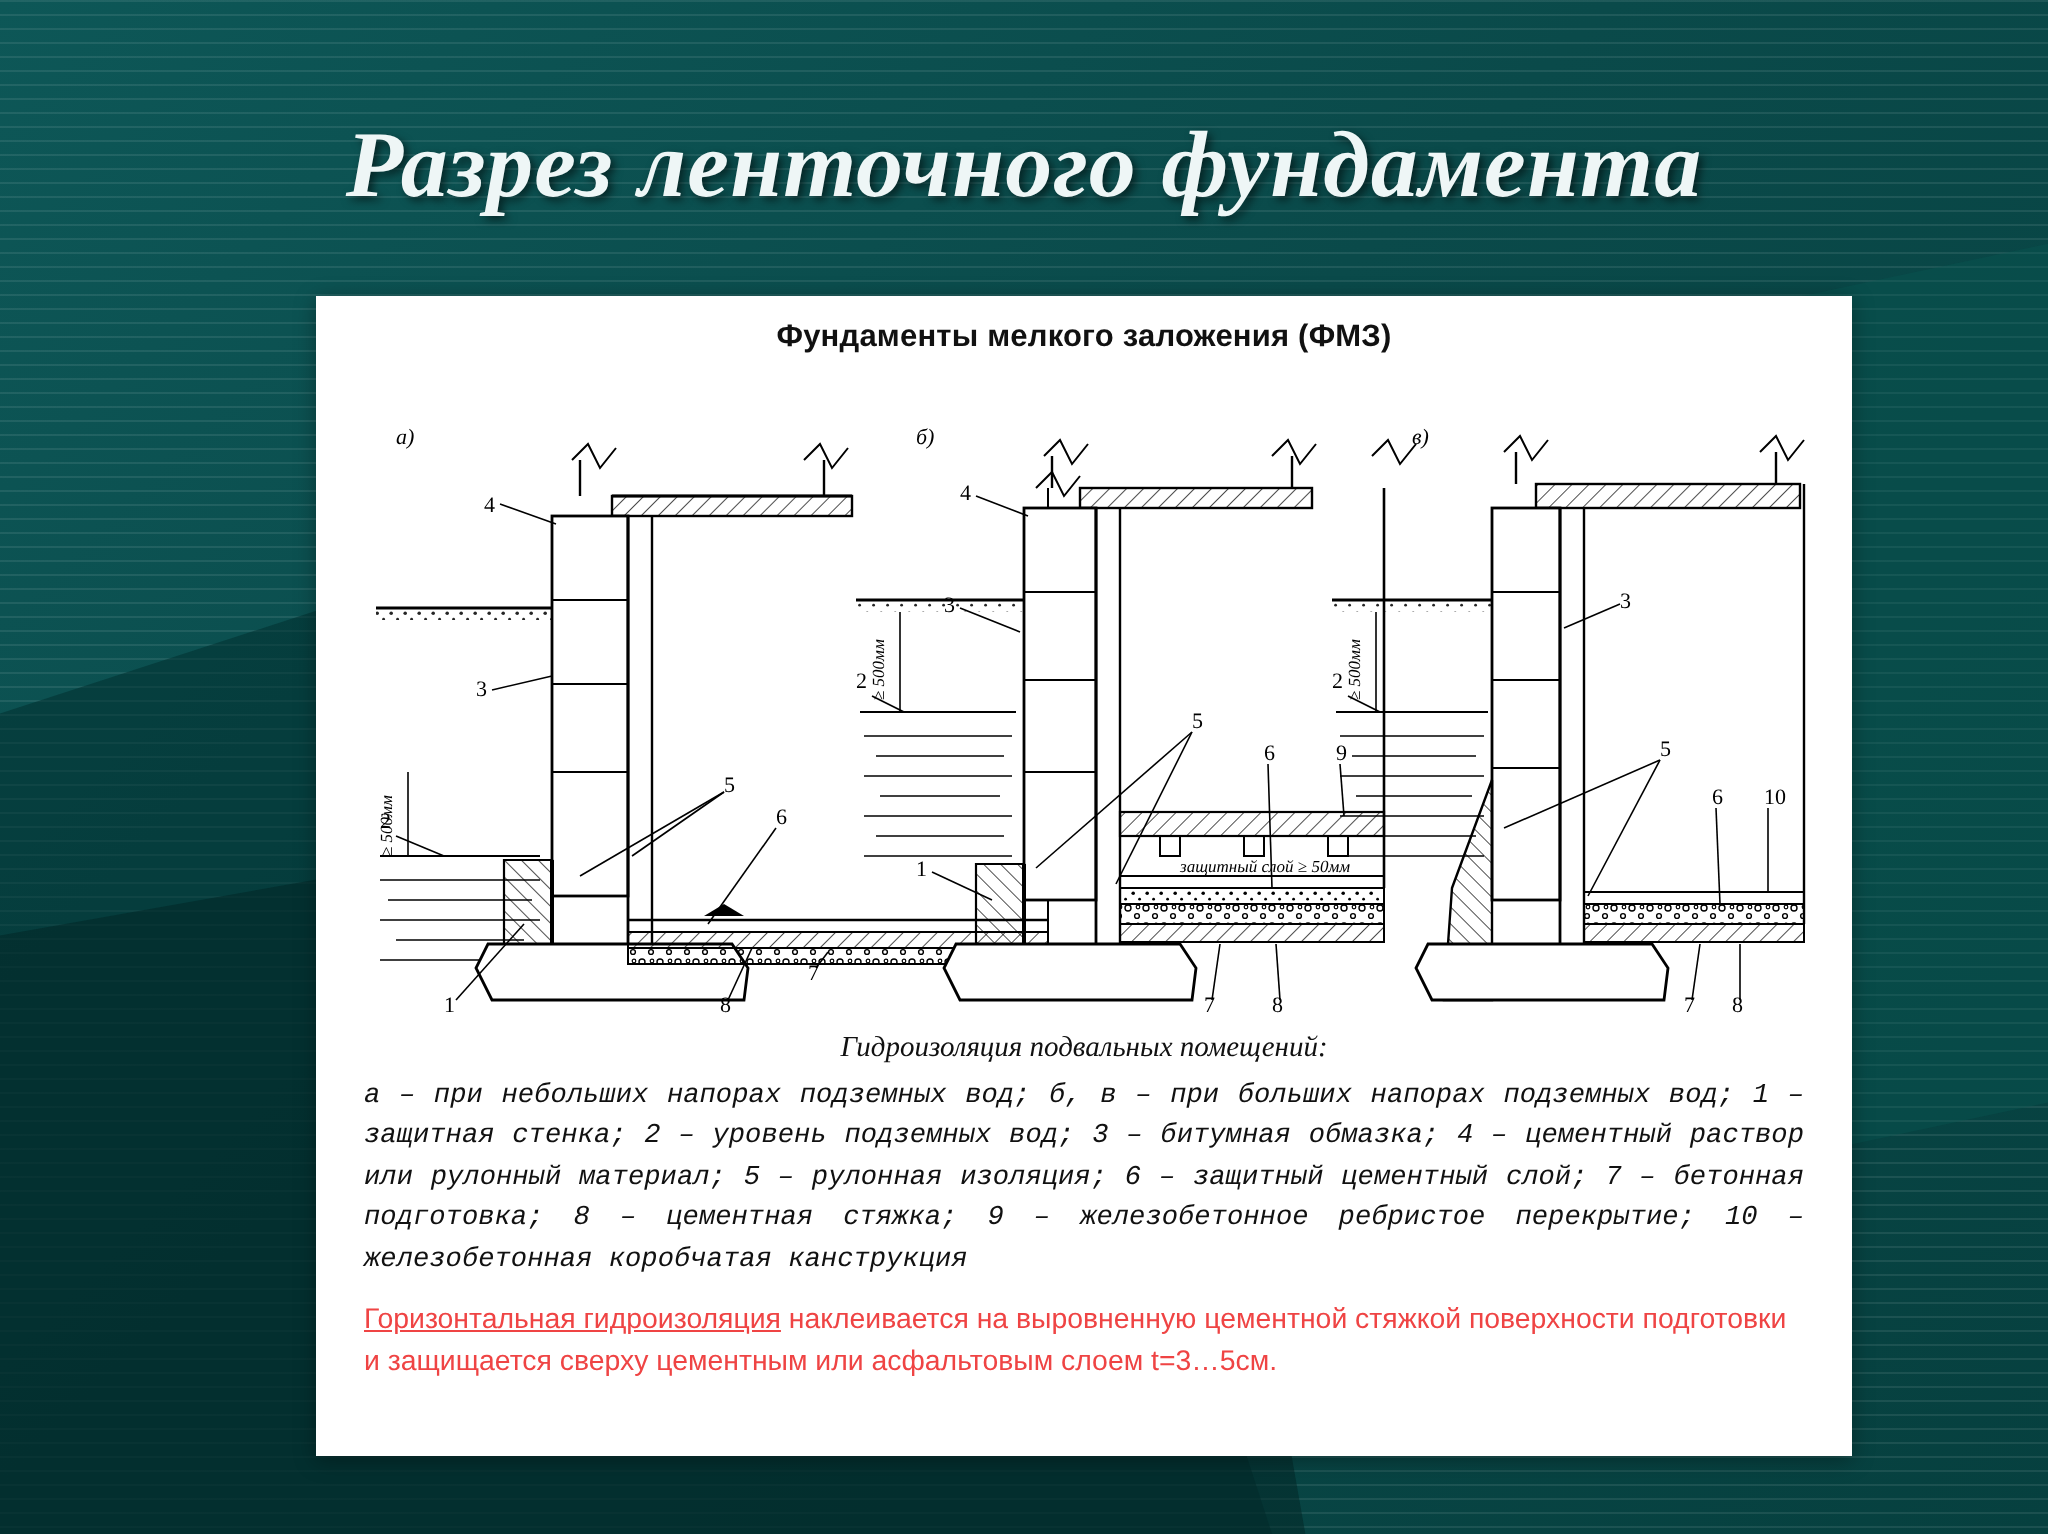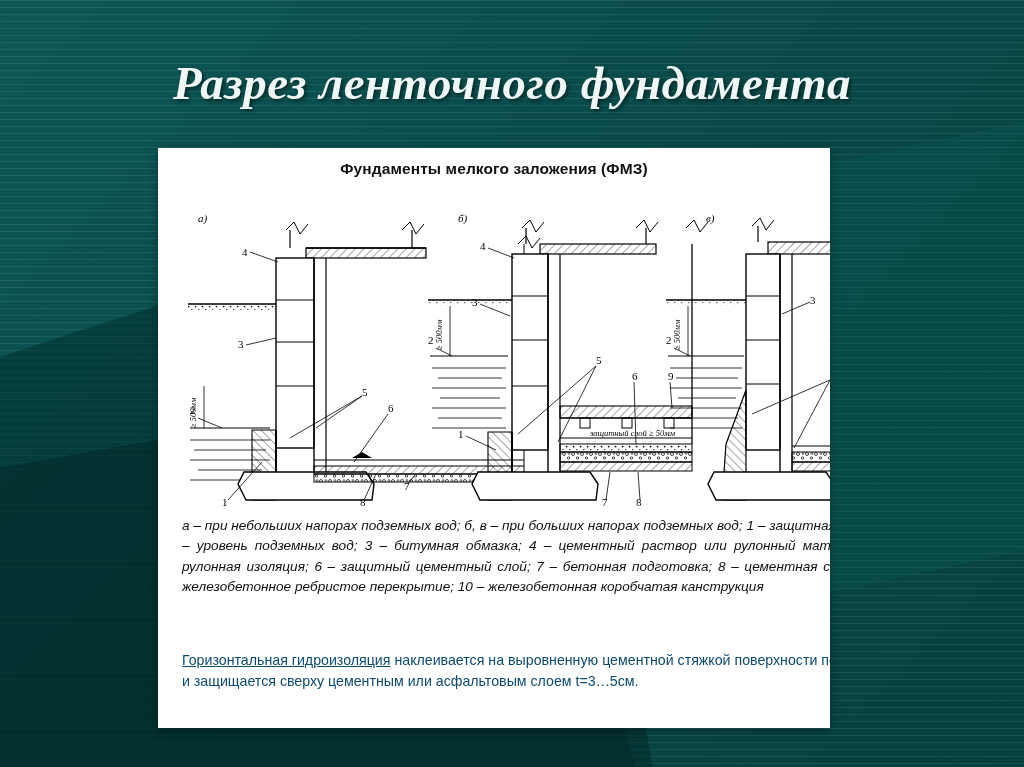--- a/index.html
+++ b/index.html
@@ -73,21 +73,21 @@
     text-shadow: 2px 2px 4px rgba(0,0,0,0.55);
     z-index: 6;
     font-style: italic;
   }
 
   
   #card {
     position: absolute;
     left: 158px;
     top: 148px;
-    width: 672px;
+    width: 768px;
     height: 580px;
     background: #ffffff;
     box-shadow: 0 2px 10px rgba(0,0,0,0.35);
     z-index: 5;
     overflow: hidden;
   }
 
   .card-head {
     text-align: center;
     padding-top: 12px;
@@ -123,32 +123,32 @@
     color: #111;
   }
   .cap-title {
     font-family: "Liberation Serif", serif;
     font-style: italic;
     font-size: 14.5px;
     text-align: center;
     margin-bottom: 6px;
   }
   .cap-body {
-    font-family: Liberation Sans, sans-serif;
+    font-family: Liberation Mono, monospace;
     font-style: italic;
     font-size: 13.6px;
     line-height: 1.5;
     text-align: justify;
   }
   #note {
     position: absolute;
     left: 24px;
     top: 502px;
     width: 722px;
-    color: #0c4a6e;
+    color: #ef4444;
     font-size: 14.2px;
     line-height: 1.45;
   }
   #note .under {
     text-decoration: underline;
   }
 
   .lbl {
     font-family: "Liberation Serif", serif;
     font-size: 11px;
@@ -404,20 +404,21 @@
           <line x1="718" y1="204" x2="718" y2="246" stroke="#000" stroke-width="0.8"></line>
           <text class="lbl" x="676" y="306">7</text>
           <line x1="680" y1="300" x2="684" y2="272" stroke="#000" stroke-width="0.8"></line>
           <text class="lbl" x="700" y="306">8</text>
           <line x1="704" y1="300" x2="704" y2="272" stroke="#000" stroke-width="0.8"></line>
         </g>
       </svg>
     </div>
 
     <div id="caption">
+      <div class="cap-title">Гидроизоляция подвальных помещений:</div>
       <div class="cap-body">а – при небольших напорах подземных вод; б, в – при больших напорах подземных вод; 1 – защитная стенка; 2 – уровень подземных вод; 3 – битумная обмазка; 4 – цементный раствор или рулонный материал; 5 – рулонная изоляция; 6 – защитный цементный слой; 7 – бетонная подготовка; 8 – цементная стяжка; 9 – железобетонное ребристое перекрытие; 10 – железобетонная коробчатая канструкция</div>
     </div>
 
     <div id="note">
       <span class="under">Горизонтальная гидроизоляция</span><span> наклеивается на выровненную цементной стяжкой поверхности подготовки и защищается сверху цементным или асфальтовым слоем t=3…5см.</span>
     </div>
 
   </div>
 </div>
 

